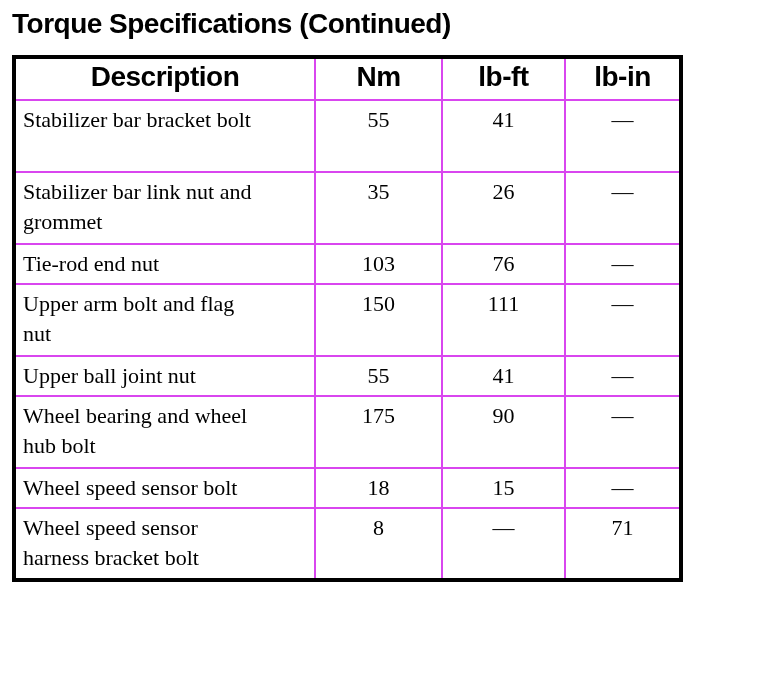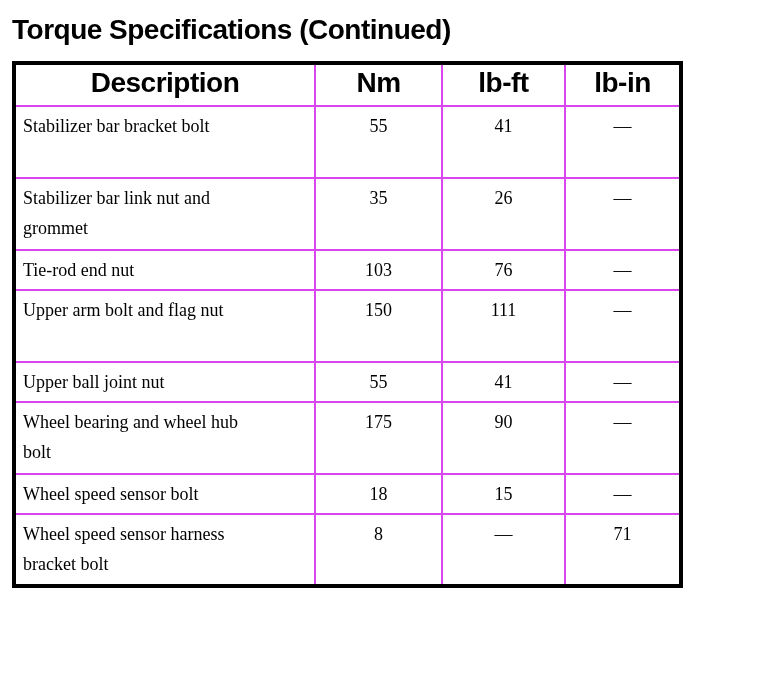--- a/index.html
+++ b/index.html
@@ -8,21 +8,21 @@
     height: 696px;
     background: #ffffff;
     font-family: "Liberation Serif", serif;
     color: #000000;
     overflow: hidden;
   }
   .page {
     width: 768px;
     height: 696px;
     background: #ffffff;
-    padding: 14px 0 0 12px;
+    padding: 8px 0 0 12px;
   }
   h1.doc-title {
     font-family: "Liberation Sans", sans-serif;
     font-weight: bold;
     font-size: 28px;
     line-height: 32px;
     letter-spacing: -0.5px;
     margin-bottom: 15px;
     color: #000000;
   }
@@ -46,21 +46,21 @@
     font-family: "Liberation Sans", sans-serif;
     font-weight: bold;
     font-size: 28px;
     text-align: center;
     vertical-align: middle !important;
     height: 42px;
     padding: 2px 0 6px 0;
     letter-spacing: -0.5px;
   }
   td {
-    font-size: 18px;
+    font-size: 22px;
     line-height: 30px;
     padding-top: 4px;
   }
   td.desc-cell { padding-left: 7px; }
   .desc-text { width: 244px; }
   td.num-cell { text-align: center; }
   tr.row-tall  { height: 72px; }
   tr.row-short { height: 40px; }
 </style>
 </head>

